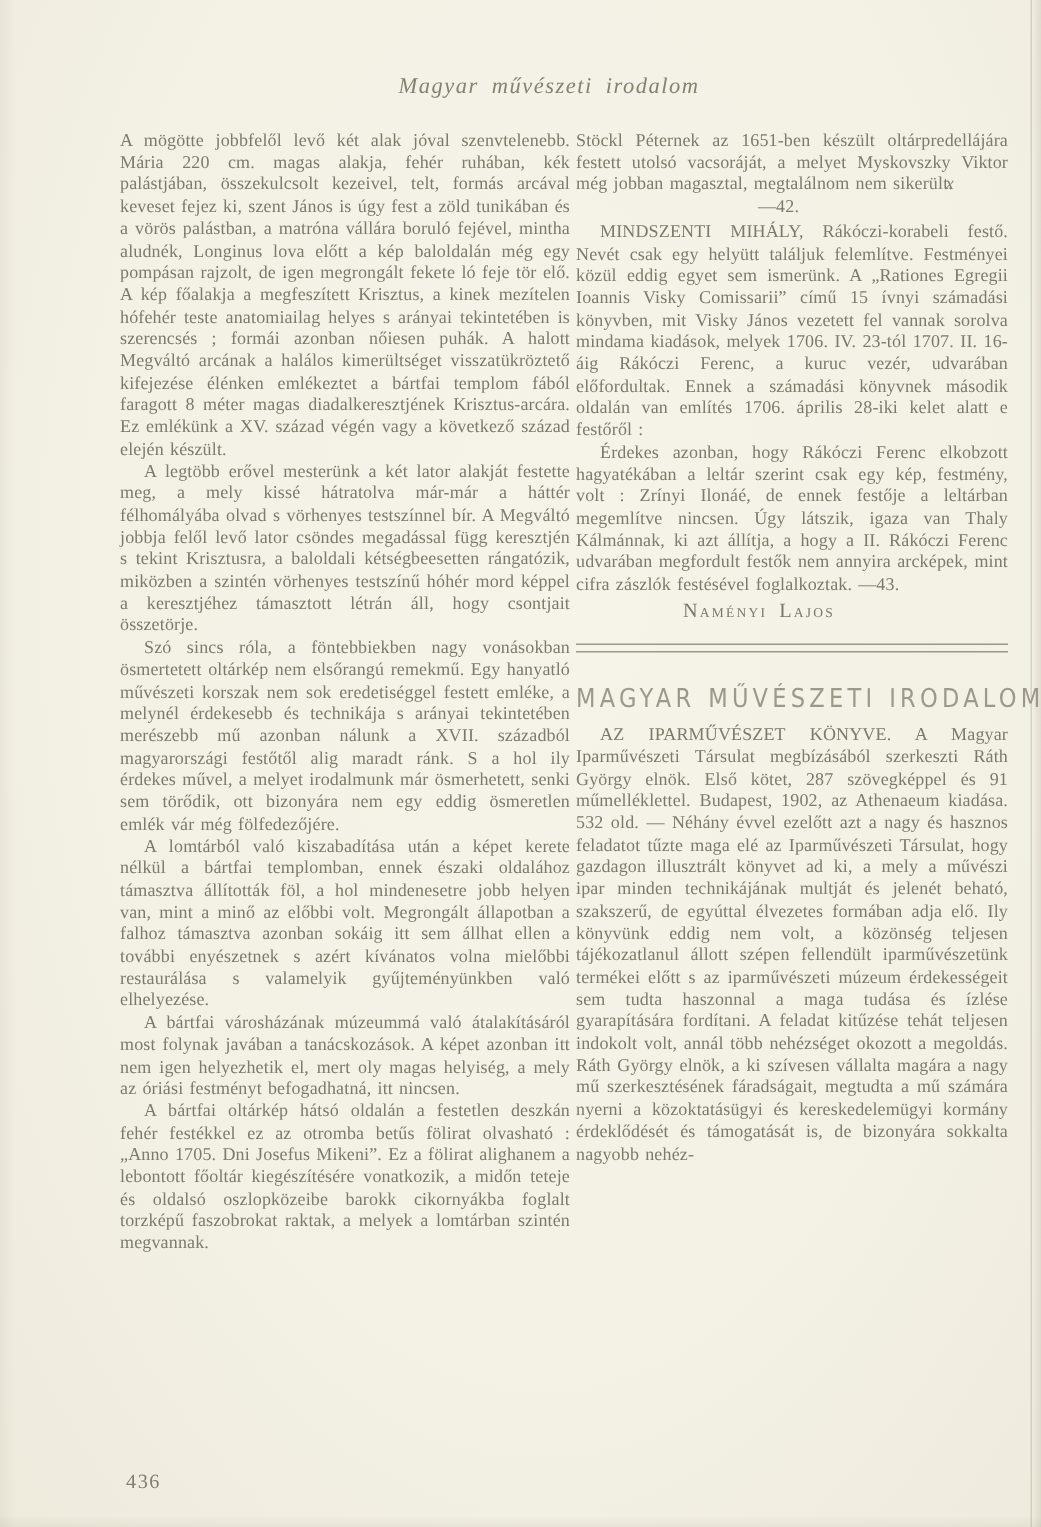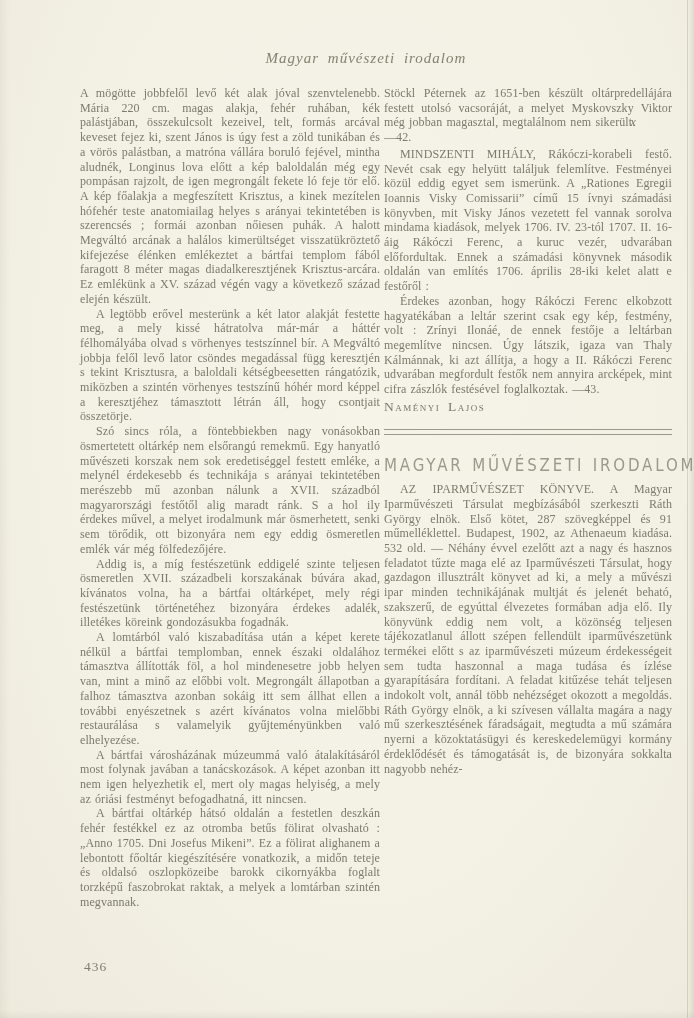--- a/index.html
+++ b/index.html
@@ -49,26 +49,26 @@
   .col p.cont { text-indent: 0; }
   .col p.article-start { margin-top: 2px; }
   .xmark {
     text-align: right;
     padding-right: 36px;
     margin-top: -14.7px;
     font-style: italic;
     line-height: 14.7px;
   }
   .artnum {
-    text-align: left;
+    text-align: center;
     padding-right: 18px;
     line-height: 14.7px;
   }
   .byline {
-    text-align: left;
+    text-align: center;
     padding-right: 44px;
     font-variant: small-caps;
     letter-spacing: 1.5px;
     word-spacing: 3px;
     font-size: 13.5px;
     margin-top: 3px;
     color: #7a7868;
   }
   .note {
     font-size: 11px;
@@ -89,40 +89,39 @@
     letter-spacing: 3px;
     color: #9c998a;
     transform: scaleX(0.94) scaleY(1.08);
     transform-origin: left center;
     white-space: nowrap;
     text-indent: 0;
   }
   .col p.review { margin-top: 8px; }
   .page-number {
     position: absolute;
-    left: 84px; top: 959px;
+    left: 84px; top: 980px;
     font-size: 13.5px;
     letter-spacing: 1px;
     color: #807e6e;
   }
 </style>
 </head>
 <body>
 
 <div class="edge-left"></div>
 <div class="edge-right"></div>
 <div class="edge-bottom"></div>
 
 <div class="running-head">Magyar művészeti irodalom</div>
 
 <div class="col col-left">
   <p class="cont">A mögötte jobbfelől levő két alak jóval szenvtelenebb. Mária 220 cm. magas alakja, fehér ruhában, kék palástjában, összekulcsolt kezeivel, telt, formás arcával keveset fejez ki, szent János is úgy fest a zöld tunikában és a vörös palástban, a matróna vállára boruló fejével, mintha aludnék, Longinus lova előtt a kép baloldalán még egy pompásan rajzolt, de igen megrongált fekete ló feje tör elő. A kép főalakja a megfeszített Krisztus, a kinek mezítelen hófehér teste anatomiailag helyes s arányai tekintetében is szerencsés ; formái azonban nőiesen puhák. A halott Megváltó arcának a halálos kimerültséget visszatükröztető kifejezése élénken emlékeztet a bártfai templom fából faragott 8 méter magas diadalkeresztjének Krisztus-arcára. Ez emlékünk a XV. század végén vagy a következő század elején készült.</p>
   <p>A legtöbb erővel mesterünk a két lator alakját festette meg, a mely kissé hátratolva már-már a háttér félhomályába olvad s vörhenyes testszínnel bír. A Megváltó jobbja felől levő lator csöndes megadással függ keresztjén s tekint Krisztusra, a baloldali kétségbeesetten rángatózik, miközben a szintén vörhenyes testszínű hóhér mord képpel a keresztjéhez támasztott létrán áll, hogy csontjait összetörje.</p>
   <p>Szó sincs róla, a föntebbiekben nagy vonásokban ösmertetett oltárkép nem elsőrangú remekmű. Egy hanyatló művészeti korszak nem sok eredetiséggel festett emléke, a melynél érdekesebb és technikája s arányai tekintetében merészebb mű azonban nálunk a XVII. századból magyarországi festőtől alig maradt ránk. S a hol ily érdekes művel, a melyet irodalmunk már ösmerhetett, senki sem törődik, ott bizonyára nem egy eddig ösmeretlen emlék vár még fölfedezőjére.</p>
-  <p>Addig is, a míg festészetünk eddigelé szinte teljesen ösmeretlen XVII. századbeli korszakának búvára akad, kívánatos volna, ha a bártfai oltárképet, mely régi festészetünk történetéhez bizonyára érdekes adalék, illetékes köreink gondozásukba fogadnák.</p>
   <p>A lomtárból való kiszabadítása után a képet kerete nélkül a bártfai templomban, ennek északi oldalához támasztva állították föl, a hol mindenesetre jobb helyen van, mint a minő az előbbi volt. Megrongált állapotban a falhoz támasztva azonban sokáig itt sem állhat ellen a további enyészetnek s azért kívánatos volna mielőbbi restaurálása s valamelyik gyűjteményünkben való elhelyezése.</p>
   <p>A bártfai városházának múzeummá való átalakításáról most folynak javában a tanácskozások. A képet azonban itt nem igen helyezhetik el, mert oly magas helyiség, a mely az óriási festményt befogadhatná, itt nincsen.</p>
   <p>A bártfai oltárkép hátsó oldalán a festetlen deszkán fehér festékkel ez az otromba betűs fölirat olvasható : „Anno 1705. Dni Josefus Mikeni”. Ez a fölirat alighanem a lebontott főoltár kiegészítésére vonatkozik, a midőn teteje és oldalsó oszlopközeibe barokk cikornyákba foglalt torzképű faszobrokat raktak, a melyek a lomtárban szintén megvannak.</p>
 </div>
 
 <div class="col col-right">
   <p class="cont">Stöckl Péternek az 1651-ben készült oltárpredellájára festett utolsó vacsoráját, a melyet Myskovszky Viktor még jobban magasztal, megtalálnom nem sikerült.</p>
   <div class="xmark">x</div>
   <div class="artnum">—42.</div>
 

